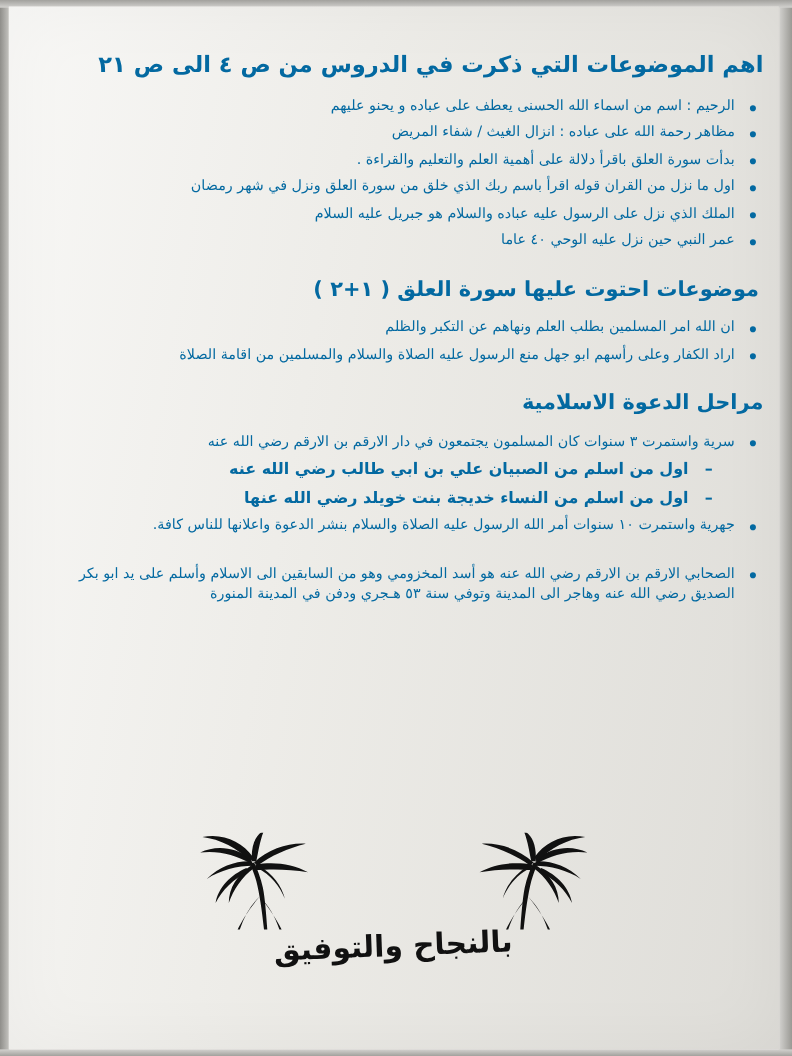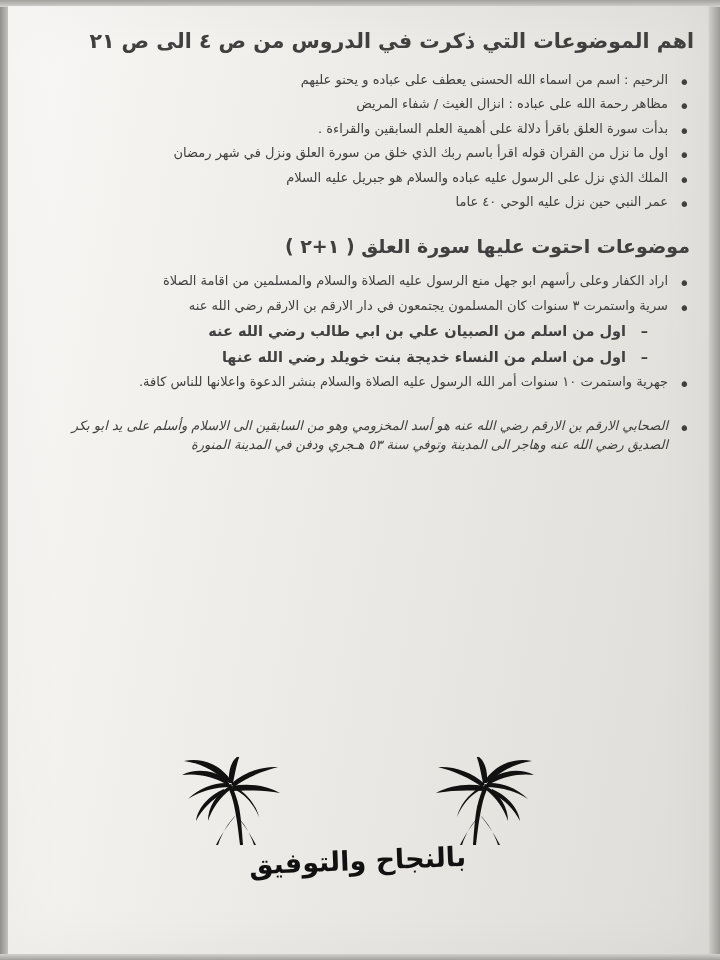--- a/index.html
+++ b/index.html
@@ -59,23 +59,23 @@
   .edge-bottom {
     position: absolute;
     left: 0; bottom: 0;
     width: 720px; height: 6px;
     background: linear-gradient(0deg,#a2a19d,#d3d2cf);
   }
 
   .content {
     position: absolute;
     left: 26px;
-    top: 22px;
+    top: 39px;
     width: 660px;
-    color: #404040;
+    color: #0369a1;
     direction: rtl;
     text-align: right;
   }
 
   h1.doc-title {
     font-size: 20.5px;
     font-weight: bold;
     margin: 0 0 14px 0;
     line-height: 1.35;
     letter-spacing: 0;
@@ -182,47 +182,49 @@
   <div class="edge-bottom"></div>
 
   <div class="sheet">
     <div class="content">
 
       <h1 class="doc-title">اهم الموضوعات التي ذكرت في الدروس من ص ٤ الى ص ٢١</h1>
 
       <ul class="bullets">
         <li class="pad-r-10">الرحيم : اسم من اسماء الله الحسنى يعطف على عباده و يحنو عليهم</li>
         <li class="pad-r-10">مظاهر رحمة الله على عباده :  انزال الغيث  /  شفاء المريض</li>
-        <li class="pad-r-10">بدأت سورة العلق باقرأ دلالة على أهمية العلم السابقين والقراءة .</li>
+        <li class="pad-r-10">بدأت سورة العلق باقرأ دلالة على أهمية العلم والتعليم والقراءة .</li>
         <li class="pad-r-10">اول ما نزل من القران قوله اقرأ باسم ربك الذي خلق من سورة العلق ونزل في شهر رمضان</li>
         <li class="pad-r-10">الملك الذي نزل على الرسول عليه عباده والسلام هو جبريل عليه السلام</li>
         <li class="pad-r-10">عمر النبي حين نزل عليه الوحي ٤٠ عاما</li>
       </ul>
 
       <h2 class="section-title indent">موضوعات احتوت عليها سورة العلق ( ١+٢ )</h2>
 
       <ul class="bullets">
+        <li class="pad-r-10">ان الله امر المسلمين بطلب العلم ونهاهم عن التكبر والظلم</li>
         <li class="pad-r-10">اراد الكفار وعلى رأسهم ابو جهل منع الرسول عليه الصلاة والسلام والمسلمين من اقامة الصلاة</li>
       </ul>
 
+      <h2 class="section-title">مراحل الدعوة الاسلامية</h2>
 
       <ul class="bullets">
         <li>سرية  واستمرت ٣ سنوات كان المسلمون يجتمعون في دار الارقم بن الارقم رضي الله عنه</li>
       </ul>
 
       <ul class="dashes">
         <li>اول من اسلم من الصبيان علي بن ابي طالب رضي الله عنه</li>
         <li>اول من اسلم من النساء  خديجة بنت خويلد رضي الله عنها</li>
       </ul>
 
       <ul class="bullets">
         <li>جهرية  واستمرت ١٠ سنوات أمر الله الرسول عليه الصلاة والسلام بنشر الدعوة واعلانها للناس كافة.</li>
       </ul>
 
-      <ul class="bullets" style="margin-top:24px;font-style:italic;">
+      <ul class="bullets" style="margin-top:24px;">
         <li class="pad-r-10">الصحابي الارقم بن الارقم رضي الله عنه هو أسد المخزومي وهو من السابقين الى الاسلام وأسلم على يد ابو بكر الصديق رضي الله عنه وهاجر الى المدينة وتوفي سنة ٥٣ هـجري ودفن في المدينة المنورة</li>
       </ul>
 
     </div>
 
     <div class="footer-art">
       <div class="palms">
         <svg class="palm left" viewBox="0 0 170 92">
           <g fill="#111">
             <path d="M82 88 C80 70 78 56 75 44 C73 37 71 32 69 28 L73 27 C76 33 79 41 81 50 C83 60 84 74 85 88 Z"></path>

